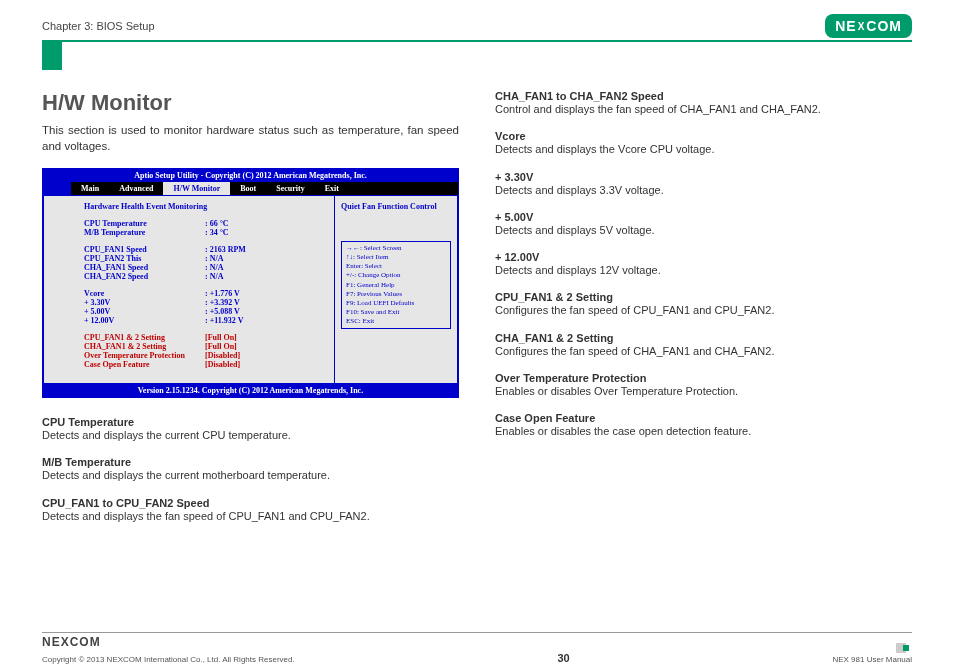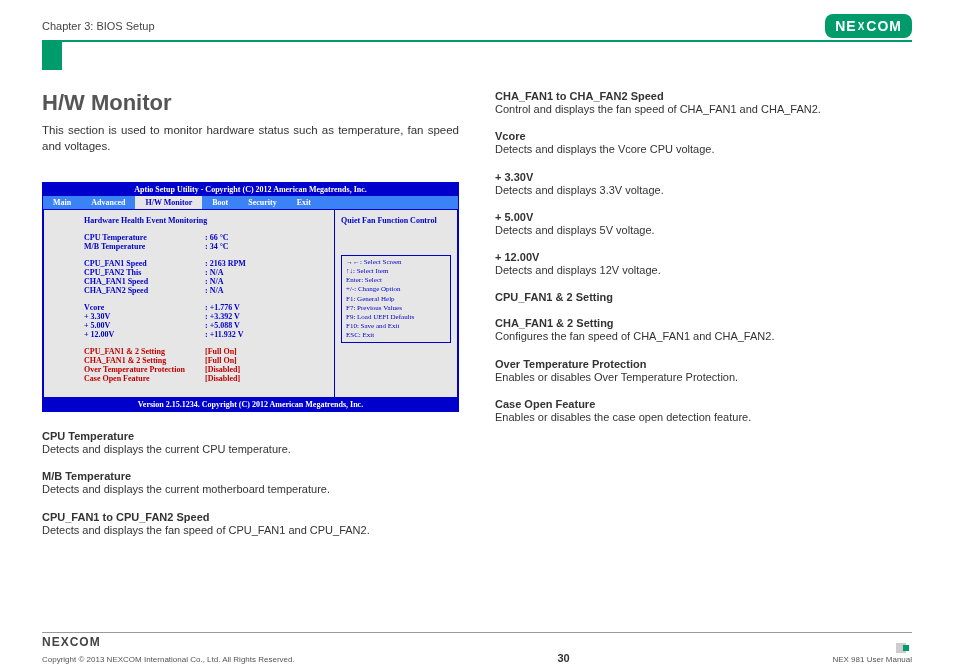--- a/index.html
+++ b/index.html
@@ -48,31 +48,31 @@
     gap: 36px;
     margin-top: 48px;
   }
   .col { flex: 1; font-size: 11px; }
   h1 {
     font-size: 22px;
     color: #555;
     font-weight: 600;
     margin-bottom: 6px;
   }
-  .intro { font-size: 11.5px; color: #333; line-height: 1.4; margin-bottom: 28px; text-align: justify; }
+  .intro { font-size: 11.5px; color: #333; line-height: 1.4; margin-bottom: 14px; text-align: justify; }
   .bios {
     border: 1px solid #0000cc;
     background: #0000cc;
     font-family: "Times New Roman", serif;
     font-size: 8px;
     color: #fff;
     width: 100%;
   }
   .bios-title { text-align: center; font-weight: bold; padding: 2px 0; color:#fff; background:#0000cc; }
-  .bios-tabs { display: flex; background: #3b82f6; }
+  .bios-tabs { display: flex; background: #000000; margin-left: 28px; }
   .bios-tabs span { padding: 2px 10px; color: #fff; font-weight: bold; }
   .bios-tabs .active { background: #e6e6e6; color: #0000cc; }
   .bios-body {
     background: #e6e6e6;
     color: #0000cc;
     display: flex;
     border: 1px solid #0000cc;
   }
   .bios-main { flex: 2.2; padding: 6px 8px; border-right: 1px solid #0000cc; margin-left: 32px; }
   .bios-side { flex: 1; padding: 6px 6px; }
@@ -257,20 +257,21 @@
       <div class="desc-item">
           <div class="t">+ 5.00V</div>
           <div class="d">Detects and displays 5V voltage.</div>
         </div>
       <div class="desc-item">
           <div class="t">+ 12.00V</div>
           <div class="d">Detects and displays 12V voltage.</div>
         </div>
       <div class="desc-item">
           <div class="t">CPU_FAN1 &amp; 2 Setting</div>
+          <div class="d">Configures the fan speed of CPU_FAN1 and CPU_FAN2.</div>
         </div>
       <div class="desc-item">
           <div class="t">CHA_FAN1 &amp; 2 Setting</div>
           <div class="d">Configures the fan speed of CHA_FAN1 and CHA_FAN2.</div>
         </div>
       <div class="desc-item">
           <div class="t">Over Temperature Protection</div>
           <div class="d">Enables or disables Over Temperature Protection.</div>
         </div>
       <div class="desc-item">

